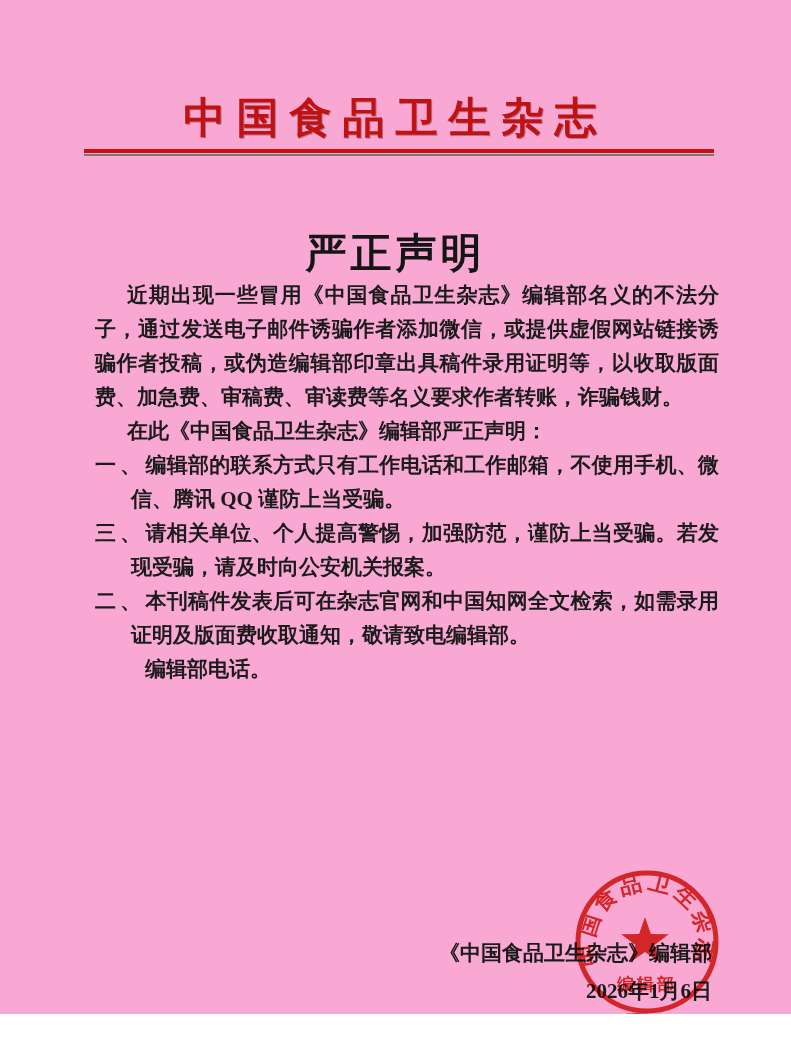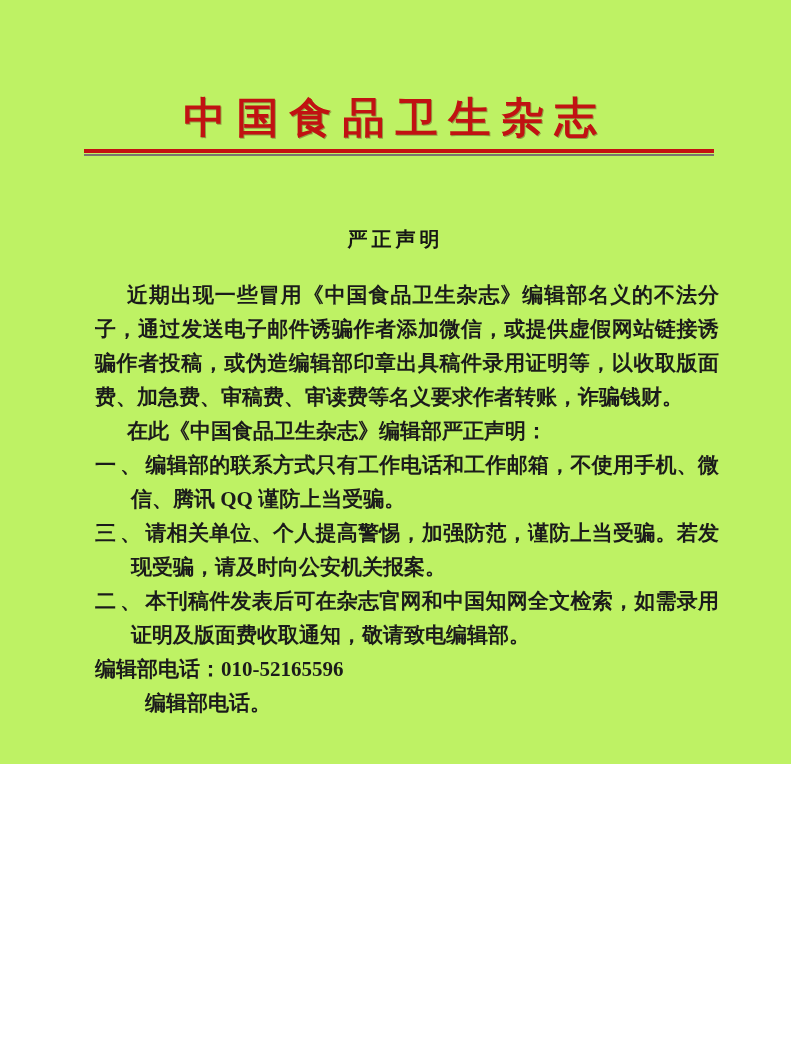--- a/index.html
+++ b/index.html
@@ -9,22 +9,22 @@
   }
   body {
     width: 791px;
     height: 1044px;
     font-family: "Liberation Serif", "DejaVu Serif", serif;
     color: #1b1b1b;
   }
   .page {
     position: relative;
     width: 791px;
-    height: 764px;
-    background: #bef264;
+    height: 1014px;
+    background: #f9a8d4;
     overflow: hidden;
   }
   .masthead {
     position: absolute;
     top: 90px;
     left: 0;
     width: 100%;
     text-align: center;
     font-size: 42px;
     font-weight: bold;
@@ -40,21 +40,21 @@
     width: 630px;
   }
   .rule-red  { height: 4px; background: #c41111; }
   .rule-gray { height: 2px; background: #7b7470; margin-top: 1px; }
   .heading {
     position: absolute;
     top: 226px;
     left: 0;
     width: 100%;
     text-align: center;
-    font-size: 20px;
+    font-size: 41px;
     font-weight: bold;
     letter-spacing: 4px;
     color: #151515;
   }
   .body-text {
     position: absolute;
     top: 278px;
     left: 95px;
     width: 624px;
     font-size: 21px;
@@ -118,21 +118,20 @@
     <p class="para-indent">近期出现一些冒用《中国食品卫生杂志》编辑部名义的不法分子，通过发送电子邮件诱骗作者添加微信，或提供虚假网站链接诱骗作者投稿，或伪造编辑部印章出具稿件录用证明等，以收取版面费、加急费、审稿费、审读费等名义要求作者转账，诈骗钱财。</p>
 
     <p class="para-indent">在此《中国食品卫生杂志》编辑部严正声明：</p>
 
     <p class="item"><span class="item-label">一、</span><span>编辑部的联系方式只有工作电话和工作邮箱，不使用手机、微信、腾讯 QQ 谨防上当受骗。</span></p>
 
     <p class="item"><span class="item-label">三、</span><span>请相关单位、个人提高警惕，加强防范，谨防上当受骗。若发现受骗，请及时向公安机关报案。</span></p>
 
     <p class="item"><span class="item-label">二、</span><span>本刊稿件发表后可在杂志官网和中国知网全文检索，如需录用证明及版面费收取通知，敬请致电编辑部。</span></p>
 
-    <p class="contact">编辑部电话：010-52165596</p>
 
     <p class="closing">编辑部电话。</p>
   </div>
 
   <div class="sign-block">
     <div>《中国食品卫生杂志》编辑部</div>
     <div>2026年1月6日</div>
   </div>
 
   <svg class="seal" width="160" height="173" viewBox="0 0 160 173" xmlns="http://www.w3.org/2000/svg">

